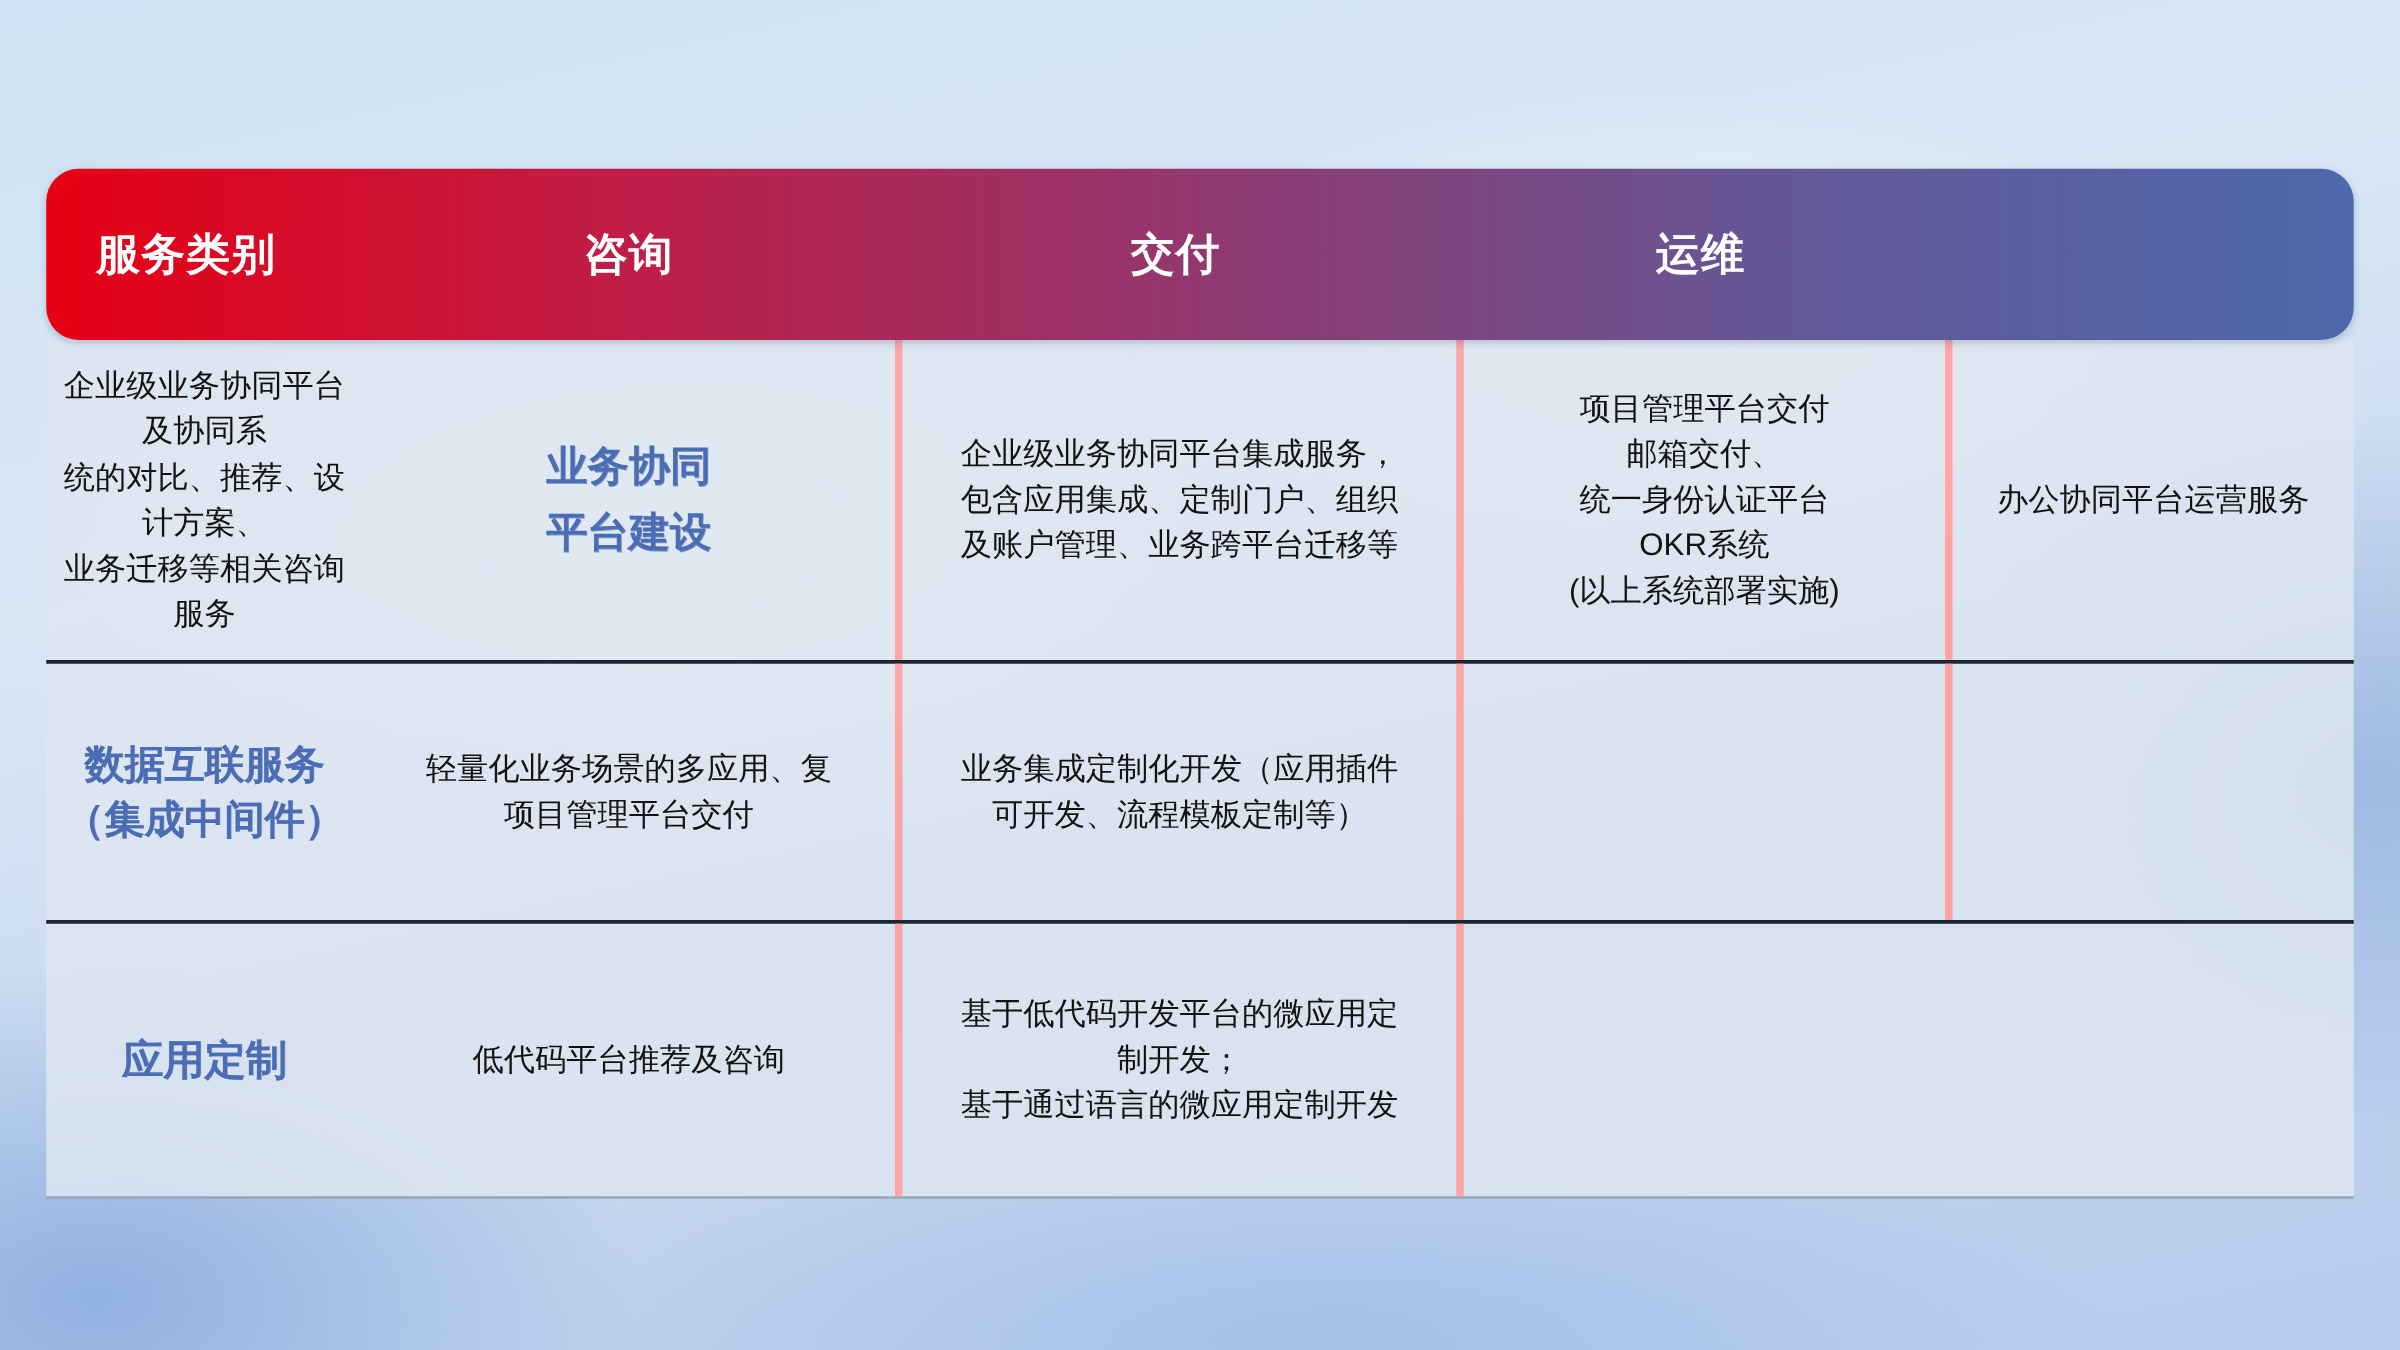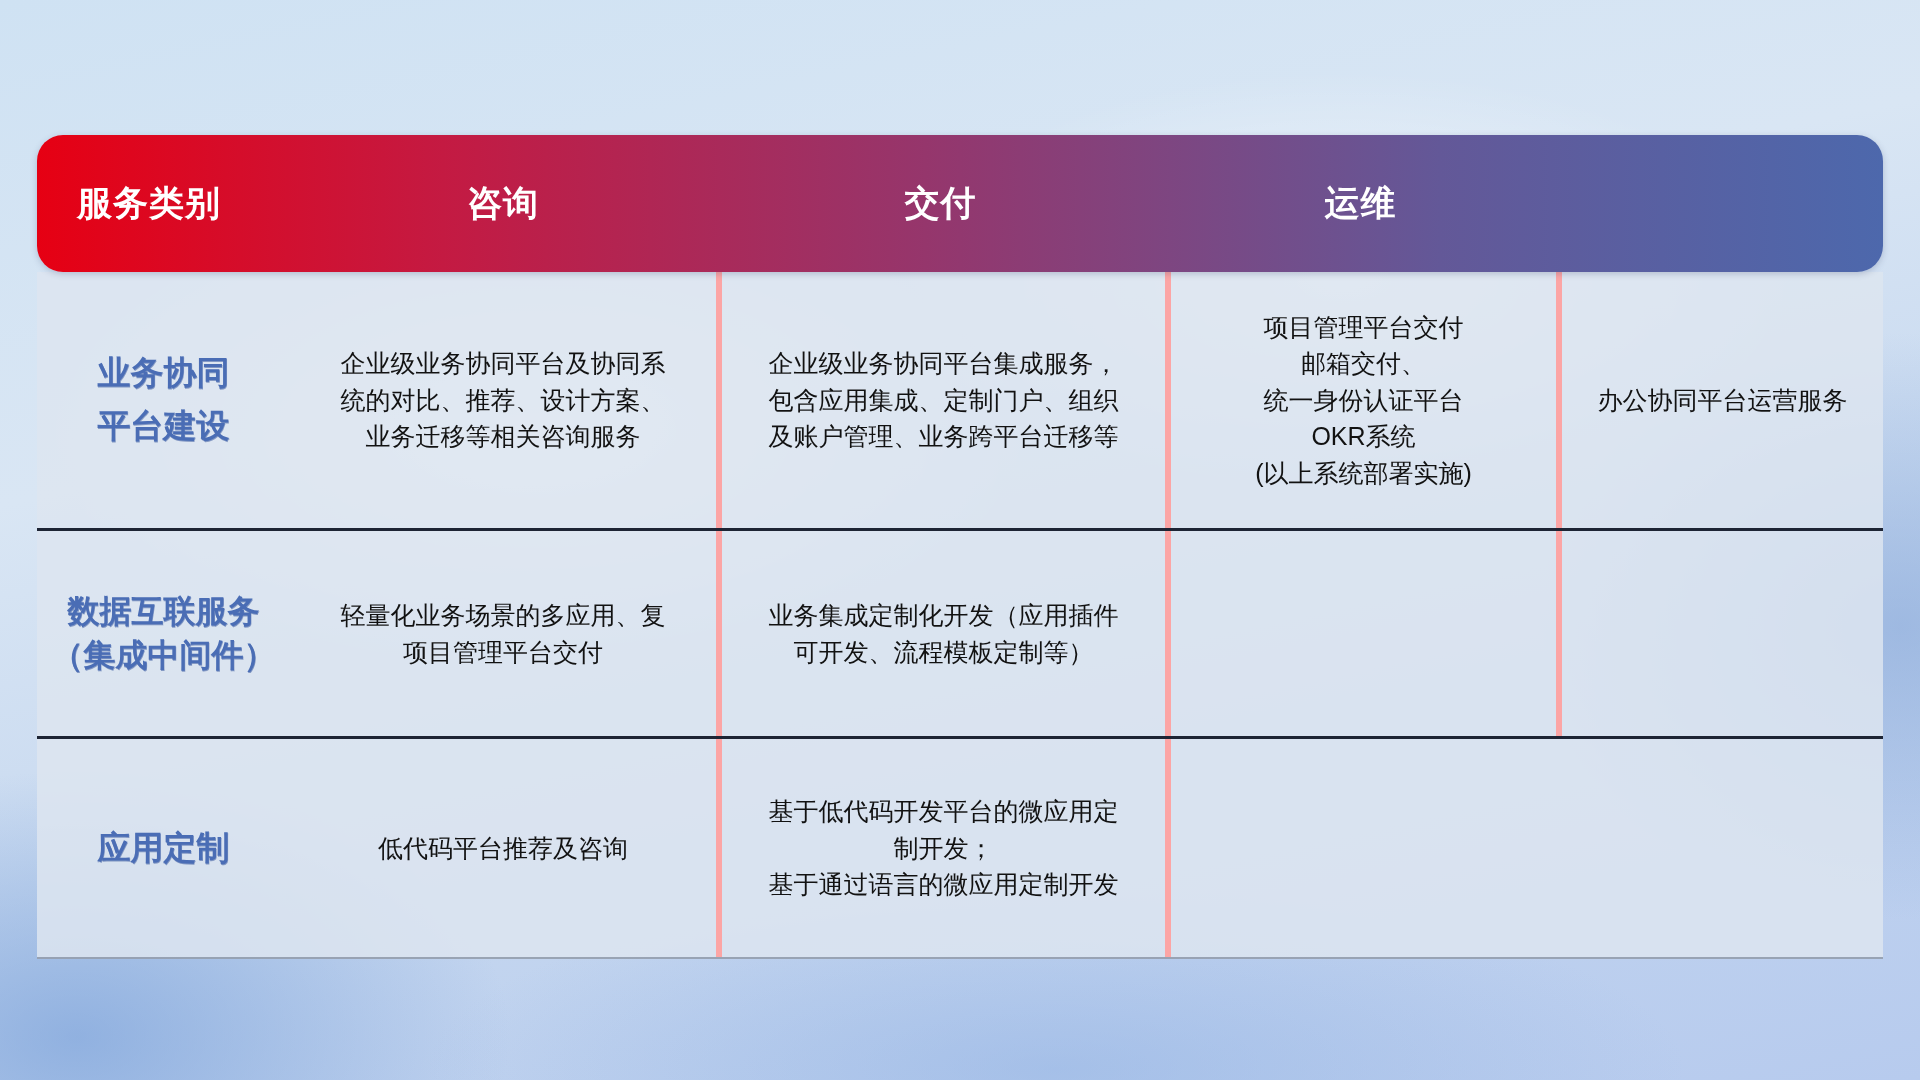--- a/index.html
+++ b/index.html
@@ -65,25 +65,25 @@
     <div class="thead">
       <div class="hcell first">服务类别</div>
       <div class="hcell">咨询</div>
       <div class="hcell">交付</div>
       <div class="hcell">运维</div>
     </div>
 
     <div class="tbody">
 
       <div class="trow r1">
-        <div class="tcell cat">业务协同
-平台建设</div>
         <div class="tcell txt">企业级业务协同平台及协同系
 统的对比、推荐、设计方案、
 业务迁移等相关咨询服务</div>
+        <div class="tcell cat">业务协同
+平台建设</div>
         <div class="tcell txt">企业级业务协同平台集成服务，
 包含应用集成、定制门户、组织
 及账户管理、业务跨平台迁移等</div>
         <div class="tcell txt">项目管理平台交付
 邮箱交付、
 统一身份认证平台
 OKR系统
 (以上系统部署实施)</div>
         <div class="tcell txt">办公协同平台运营服务</div>
       </div>

